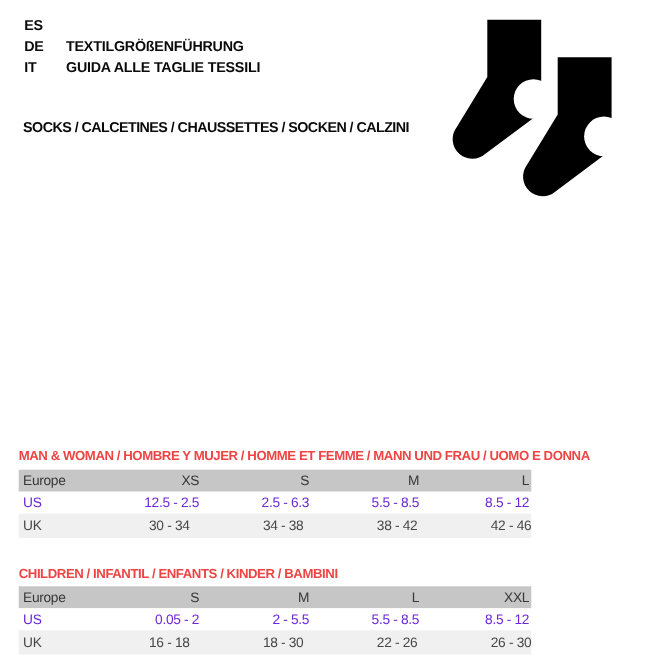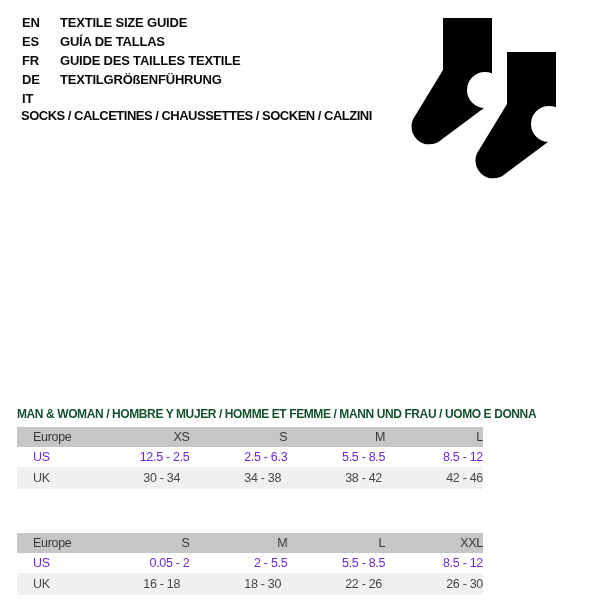--- a/index.html
+++ b/index.html
@@ -17,55 +17,47 @@
   
   .category-line{
     position:absolute;left:21px;top:108px;
     font-size:13px;font-weight:700;color:#0a0a0a;letter-spacing:-0.5px;
   }
   
   .socks-icon{position:absolute;left:405px;top:10px;}
   
   .tbl-title{
     position:absolute;left:17px;
-    font-size:12px;font-weight:700;color:#14532d;letter-spacing:-0.4px;
+    font-size:12px;font-weight:700;color:#ef4444;letter-spacing:-0.4px;
     white-space:nowrap;
   }
   .tbl{position:absolute;left:17px;width:466px;}
   .tbl-row{display:flex;align-items:center;font-size:12.5px;letter-spacing:-0.3px;}
   .tbl-row.head{height:20px;background:#c6c6c6;color:#383838;}
   .tbl-row.r-white{height:20px;background:#ffffff;color:#6d28d9;}
   .tbl-row.r-gray{height:22px;background:#f0f0f0;color:#474747;gap:24px;}
-  .col-region{width:60px;padding-left:16px;text-align:left;}
+  .col-region{width:60px;padding-left:4px;text-align:left;}
   .col{width:100px;text-align:right;}
 </style>
 </head>
 <body>
 
 <div class="page">
 
   <div class="lang-list">
     <div class="lang-row">
-      <span class="lang-code">EN</span>
-      <span class="lang-label">TEXTILE SIZE GUIDE</span>
-    </div>
-    <div class="lang-row">
       <span class="lang-code">ES</span>
-      <span class="lang-label">GUÍA DE TALLAS</span>
-    </div>
-    <div class="lang-row">
-      <span class="lang-code">FR</span>
-      <span class="lang-label">GUIDE DES TAILLES TEXTILE</span>
     </div>
     <div class="lang-row">
       <span class="lang-code">DE</span>
       <span class="lang-label">TEXTILGRÖßENFÜHRUNG</span>
     </div>
     <div class="lang-row">
       <span class="lang-code">IT</span>
+      <span class="lang-label">GUIDA ALLE TAGLIE TESSILI</span>
     </div>
   </div>
 
   <div class="category-line">SOCKS / CALCETINES / CHAUSSETTES / SOCKEN / CALZINI</div>
 
   <svg class="socks-icon" width="165" height="175" viewBox="0 0 165 175" aria-hidden="true">
     <g transform="translate(6,8)">
       <path d="M 32 0 H 81 V 84 L 30 122 A 17.8 17.8 0 0 1 4 98 L 32 52 Z" fill="#000000"></path>
       <circle cx="74" cy="72" r="18" fill="#ffffff"></circle>
     </g>
@@ -93,20 +85,21 @@
     </div>
     <div class="tbl-row r-gray">
       <span class="col-region">UK</span>
       <span class="col">30 - 34</span>
       <span class="col">34 - 38</span>
       <span class="col">38 - 42</span>
       <span class="col">42 - 46</span>
     </div>
   </div>
 
+  <div class="tbl-title" style="top:514px;">CHILDREN / INFANTIL / ENFANTS / KINDER / BAMBINI</div>
   <div class="tbl" style="top:533px;">
     <div class="tbl-row head">
       <span class="col-region">Europe</span>
       <span class="col">S</span>
       <span class="col">M</span>
       <span class="col">L</span>
       <span class="col">XXL</span>
     </div>
     <div class="tbl-row r-white">
       <span class="col-region">US</span>

